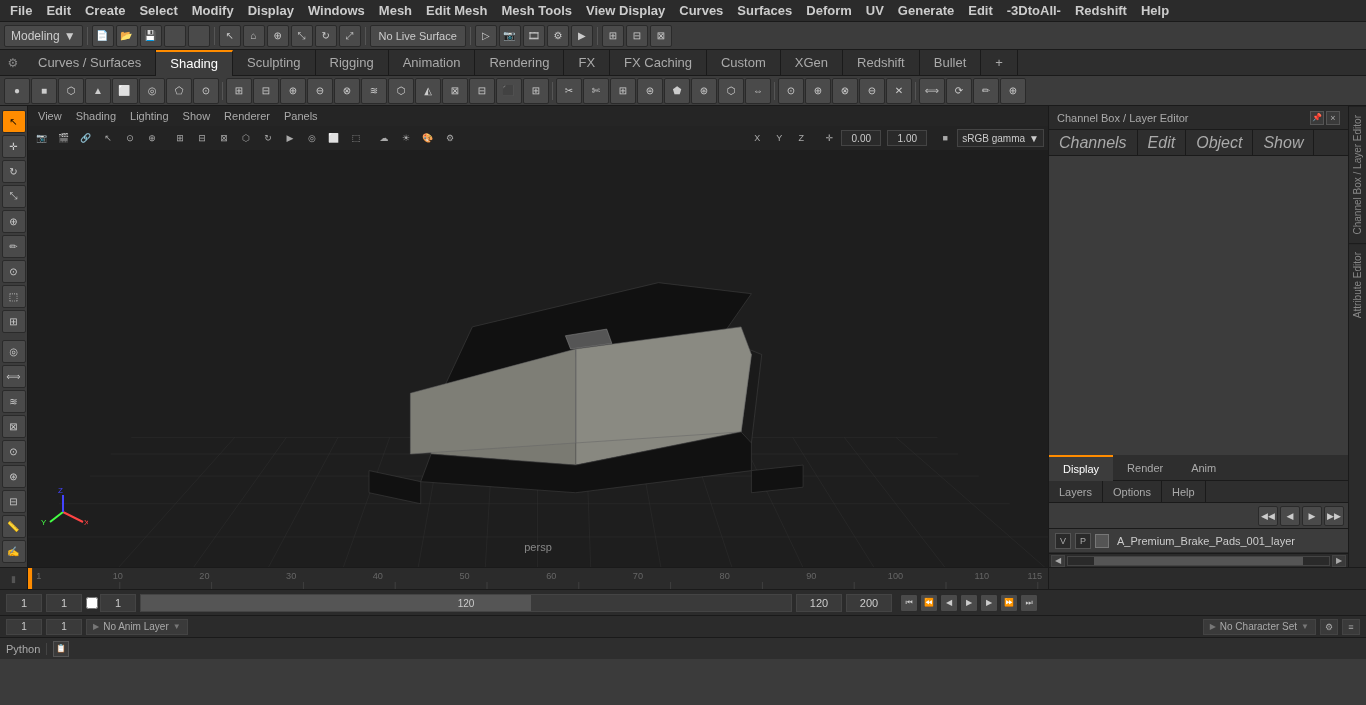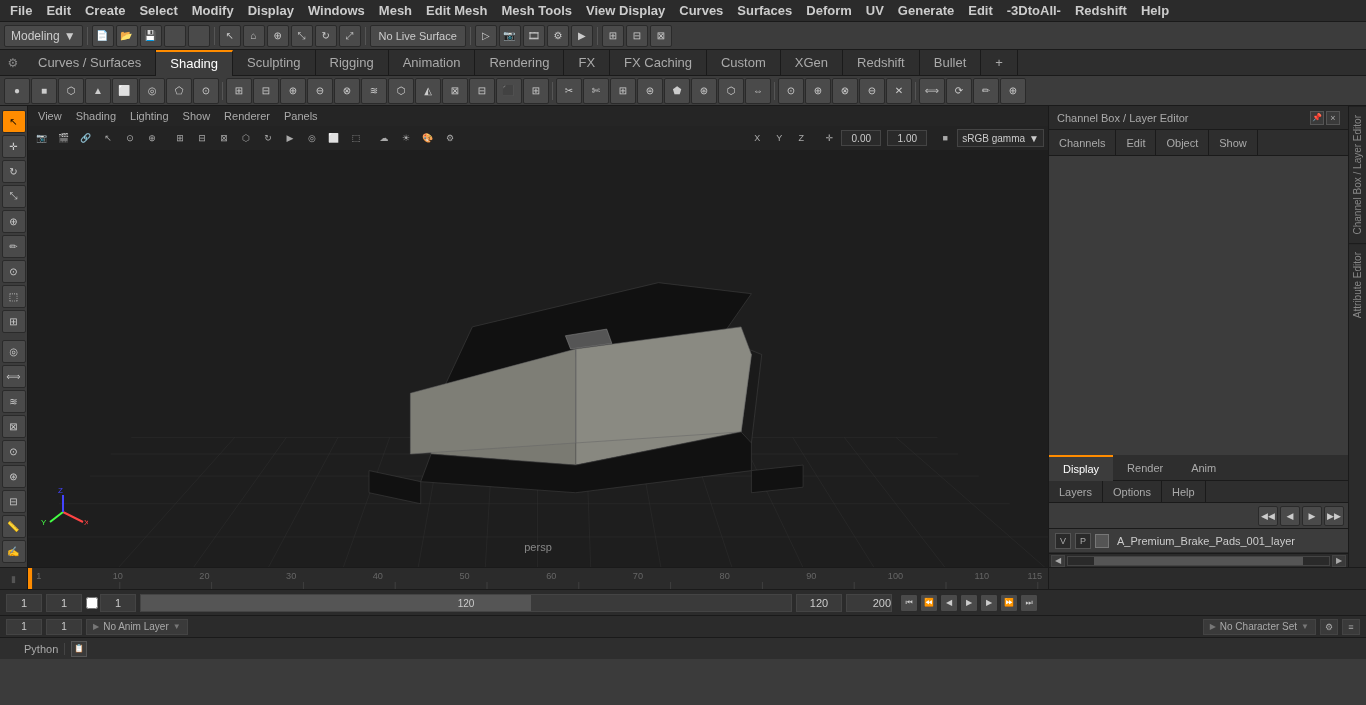--- a/index.html
+++ b/index.html
@@ -290,24 +290,25 @@
       background: #2e2e2e;
       display: flex;
       align-items: center;
       border-bottom: 1px solid #1a1a1a;
     }
     .rp-menu {
       padding: 0 10px;
       height: 26px;
       display: flex;
       align-items: center;
-      font-size: 11px;
+      font-size: 16px;
       color: #aaa;
       cursor: pointer;
       border-right: 1px solid #1a1a1a;
+      font-style: italic;
     }
     #channel-box-content {
       flex: 1;
       background: #3c3c3c;
       overflow-y: auto;
     }
     #display-render-anim {
       height: 26px;
       background: #2e2e2e;
       display: flex;
@@ -514,21 +515,21 @@
       cursor: pointer;
     }
 
     
     #python-bar {
       height: 22px;
       background: #2e2e2e;
       border-top: 1px solid #1a1a1a;
       display: flex;
       align-items: center;
-      padding: 0 18px;
+      padding: 0 0;
       gap: 6px;
     }
     .python-label {
       font-size: 11px;
       color: #aaa;
       padding: 0 6px;
       border-right: 1px solid #444;
     }
     .python-cmd {
       flex: 1;
@@ -988,21 +989,21 @@
   <input class="status-input" style="width: 36px;" value="1">
   <div style="display:flex;align-items:center;gap:2px;">
     <input type="checkbox" style="width: 12px; height: 12px;">
     <input class="status-input" style="width: 36px;" value="1">
   </div>
   <div class="status-slider-container" style="flex:1;">
     <div class="status-slider-fill" style="width:60%;"></div>
     <div class="status-slider-label">120</div>
   </div>
   <input class="status-input" style="width: 46px;" value="120">
-  <input class="status-input" style="width: 46px; text-align: right;" value="200">
+  <input class="status-input" style="width: 46px;" value="200">
 
   <div style="display:flex;align-items:center;gap:2px;margin-left:4px;">
     <div class="toolbar-btn" style="width:18px;height:18px;font-size:8px;">⏮</div>
     <div class="toolbar-btn" style="width:18px;height:18px;font-size:8px;">⏪</div>
     <div class="toolbar-btn" style="width:18px;height:18px;font-size:8px;">◀</div>
     <div class="toolbar-btn" style="width:18px;height:18px;font-size:8px;">▶</div>
     <div class="toolbar-btn" style="width:18px;height:18px;font-size:8px;">▶</div>
     <div class="toolbar-btn" style="width:18px;height:18px;font-size:8px;">⏩</div>
     <div class="toolbar-btn" style="width:18px;height:18px;font-size:8px;">⏭</div>
   </div>

